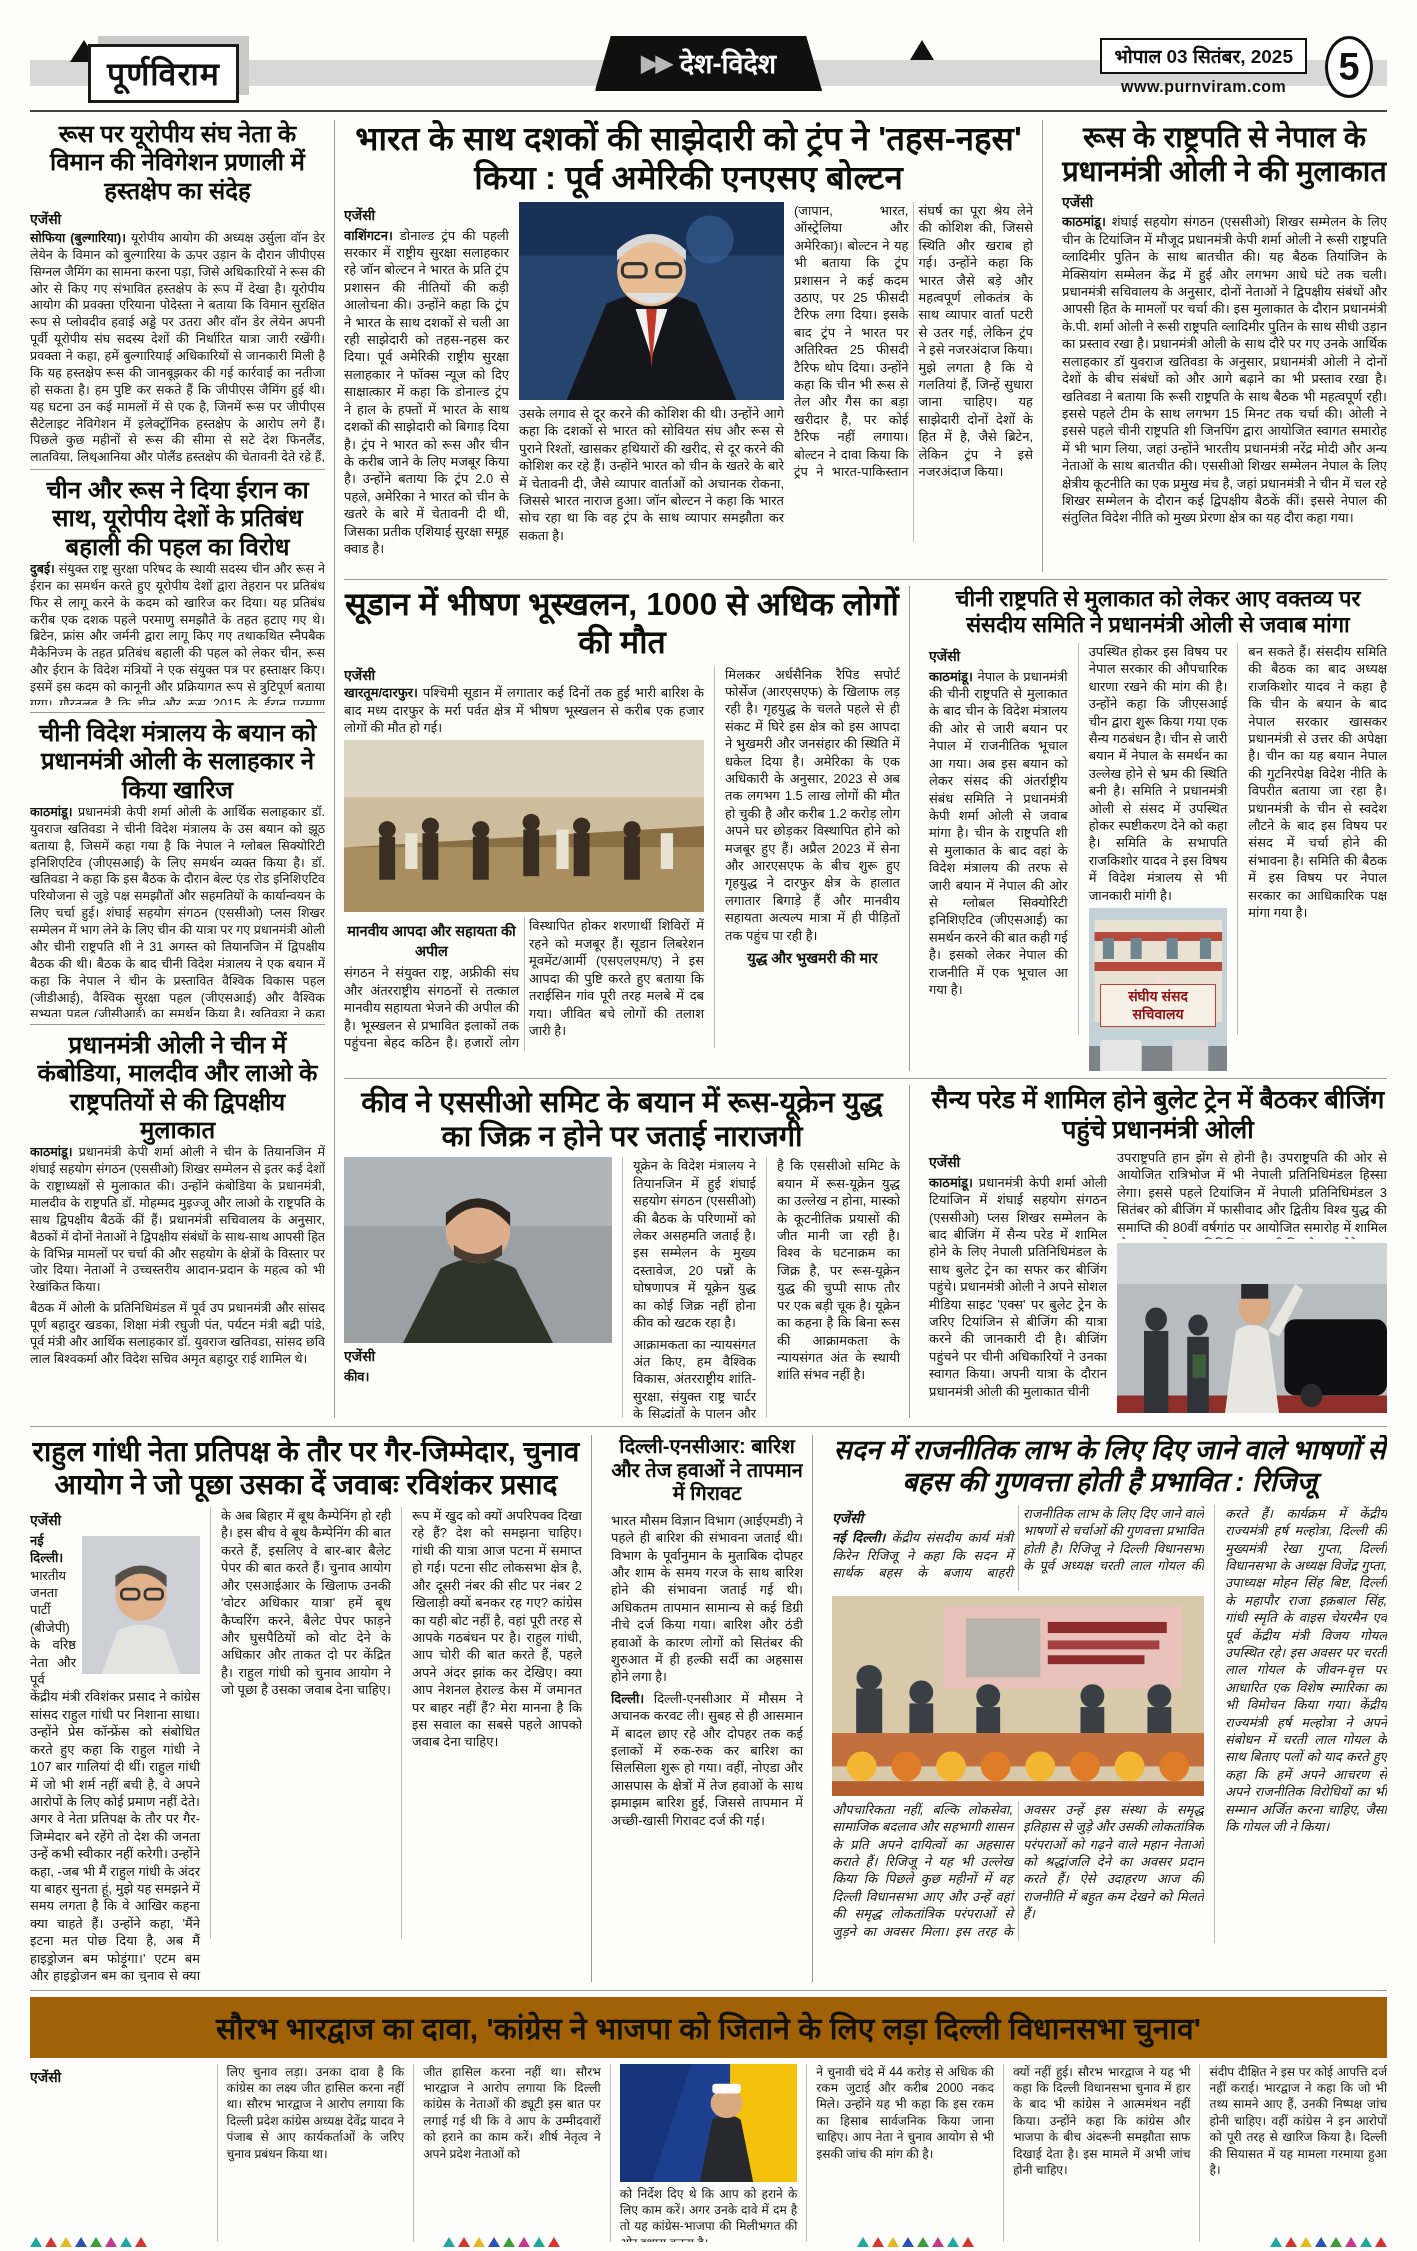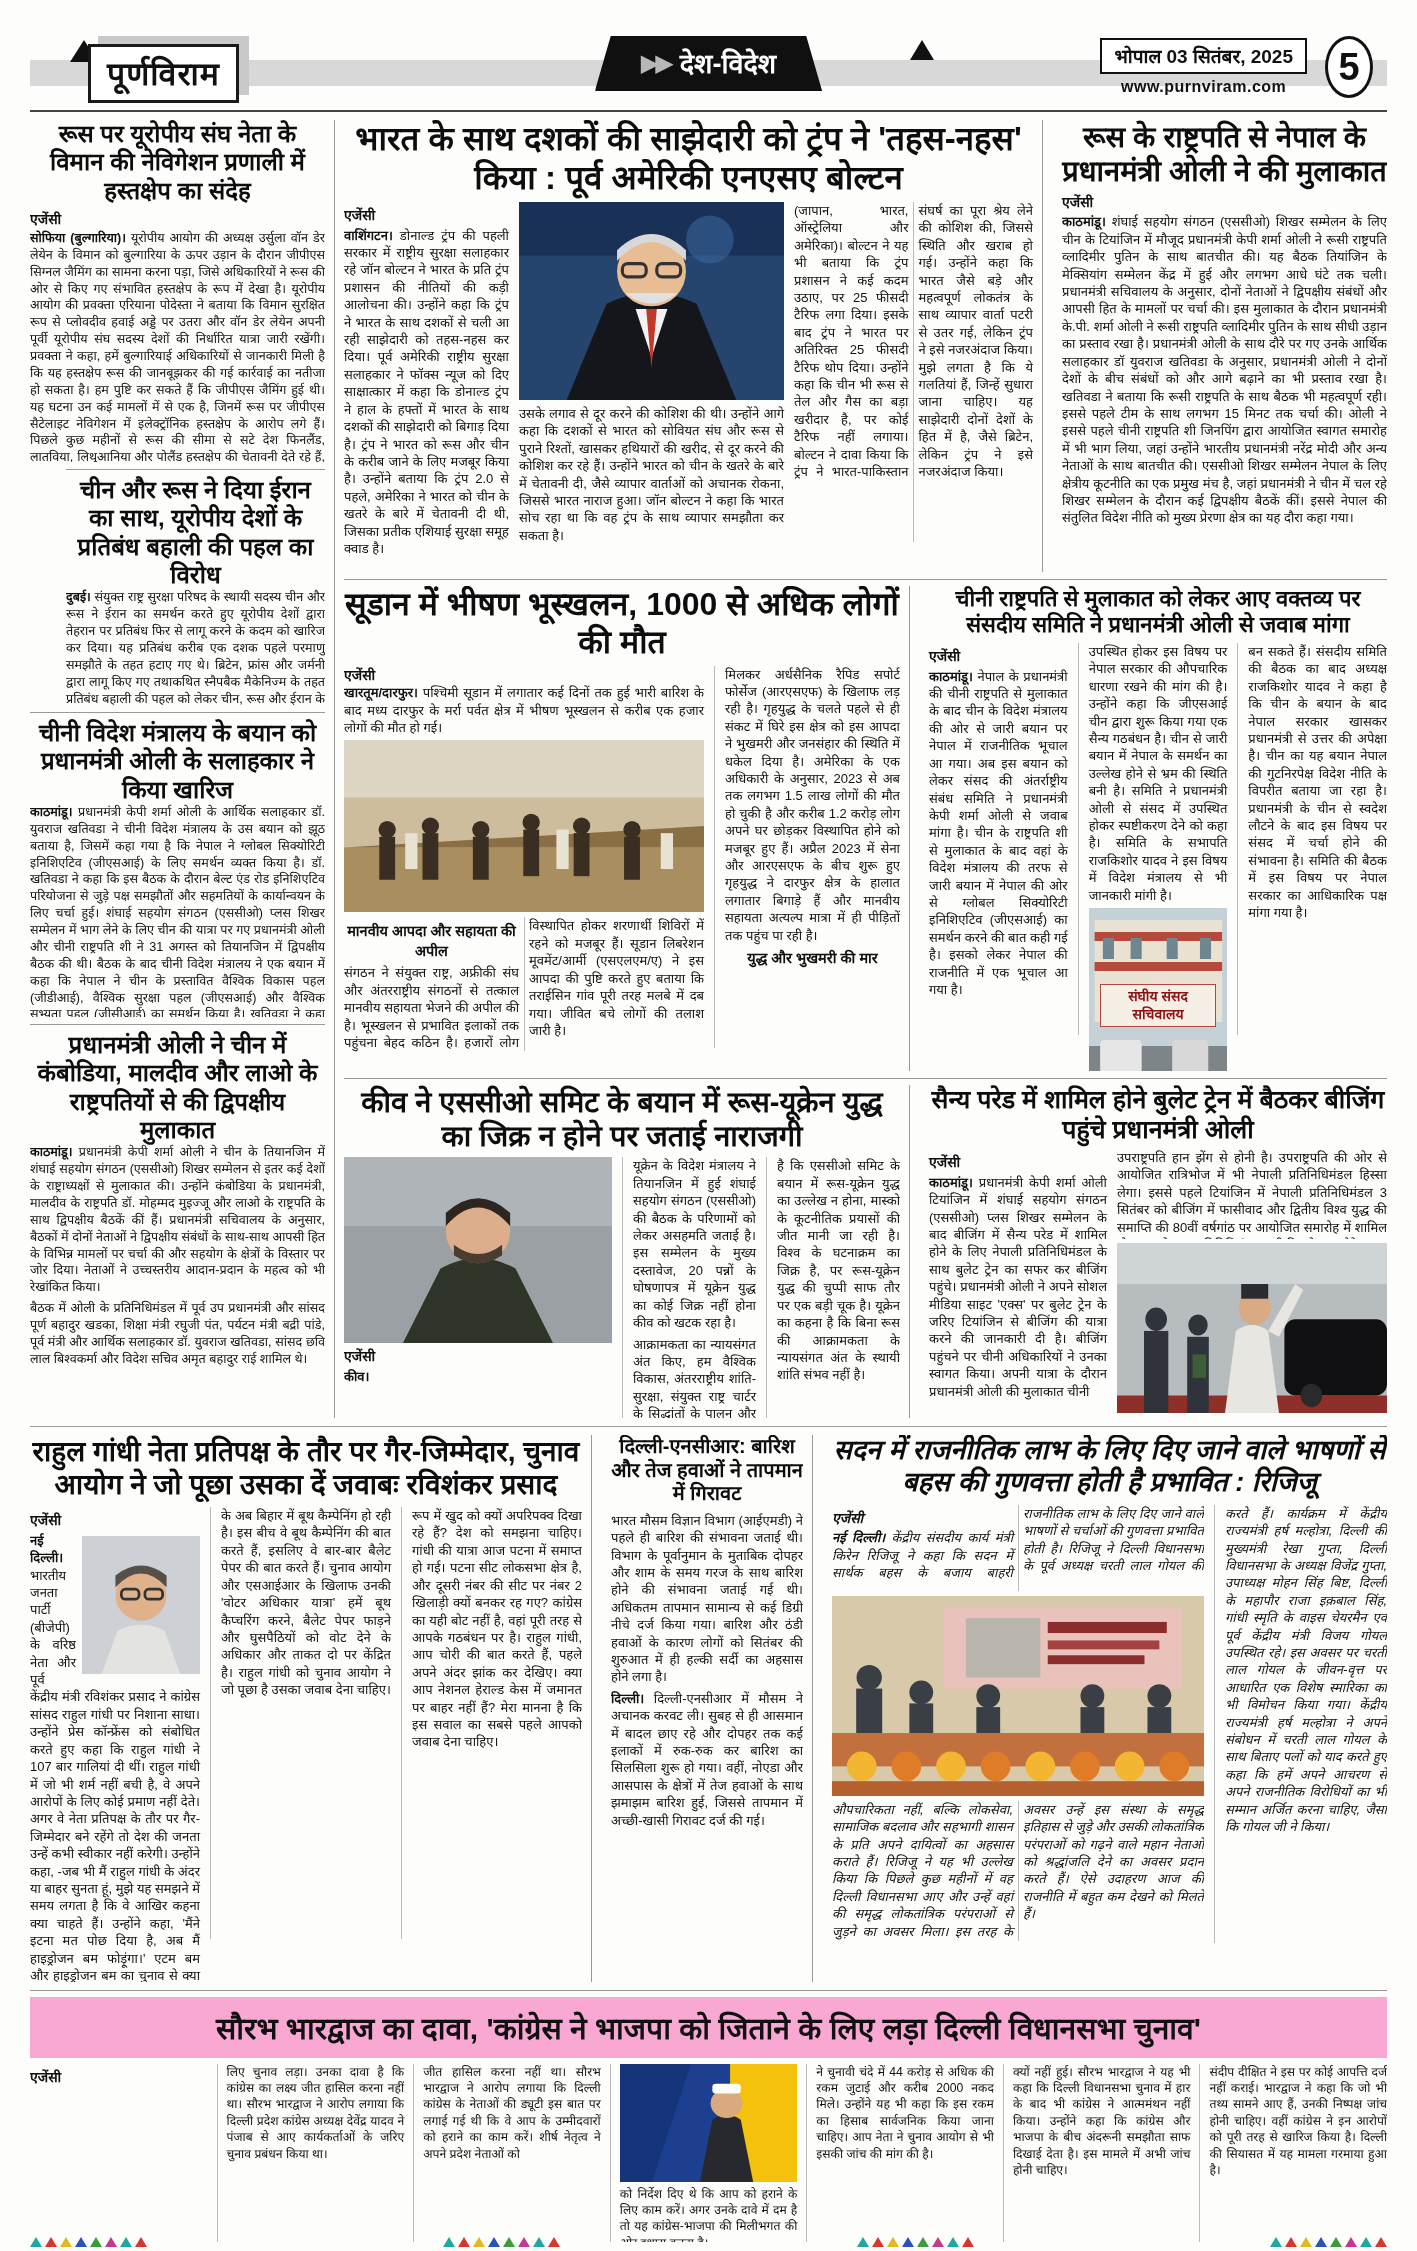--- a/index.html
+++ b/index.html
@@ -44,21 +44,21 @@
                    border:1px solid #b4463c; text-align:center; font-weight:bold; font-size:14px; padding:2px 0; }
 
   
   .band1 { display:flex; }
   .rail { width:305px; flex:0 0 305px; border-right:1px solid #999; padding-right:9px; }
   .zone { flex:1; padding-left:9px; }
   .rail article + article { border-top:1px solid #999; margin-top:7px; padding-top:6px; }
   .rail .hl { font-size:24px; }
   .rail .bt, .rail .bt p { font-size:12.6px; }
   #art-eu     { height:342px; }
-  #art-iran   { height:236px;margin-left:36px; }
+  #art-iran   { height:236px; }
   #art-chinastmt { height:305px; }
   #art-olibil { height:378px; }
 
   .row { display:flex; }
   .row > .cell + .cell { border-left:1px solid #999; margin-left:9px; padding-left:19px; }
   .r1 { height:452px; }
   .r2 { height:492px; border-top:1px solid #999; margin-top:7px; padding-top:6px; }
   .r3 { height:340px; border-top:1px solid #999; margin-top:7px; padding-top:6px; }
 
   
@@ -121,21 +121,21 @@
   #art-rijiju .hl { font-size:27px; }
   .rij-cols { display:flex; gap:10px; margin-top:6px; height:438px; }
   .rij-left { flex:0 0 372px; }
   .rij-left .toptext { columns:2; column-gap:10px; column-rule:1px solid #bbb; height:86px; overflow:hidden; }
   .rij-left .photo { width:372px; height:200px; margin:5px 0; }
   .rij-left .bottext { columns:2; column-gap:10px; column-rule:1px solid #bbb; height:140px; overflow:hidden; }
   .rij-c3 { flex:1; border-left:1px solid #bbb; padding-left:10px; }
 
   
   .banner { border-top:1px solid #999; margin-top:8px; padding-top:6px; }
-  .banner-hl { background:#f9a8d4; font-size:30px; font-weight:bold; text-align:center; padding:10px 6px; }
+  .banner-hl { background:#a16207; font-size:30px; font-weight:bold; text-align:center; padding:10px 6px; }
   .banner-cols { display:flex; gap:9px; margin-top:6px; height:178px; overflow:hidden; }
   .banner-cols > div { flex:1; }
   .banner-cols > div + div { border-left:1px solid #bbb; padding-left:9px; }
   .banner-cols .bt, .banner-cols .bt p { font-size:12.2px; }
   .aap-photo { width:100%; height:118px; margin-bottom:4px; }
 
   
   .deco { position:absolute; bottom:4px; left:30px; right:30px; display:flex; justify-content:space-between; }
   .deco-group { display:flex; gap:3px; }
   .dt { width:0; height:0; border-left:6px solid transparent; border-right:6px solid transparent; border-bottom:10px solid #333; }

